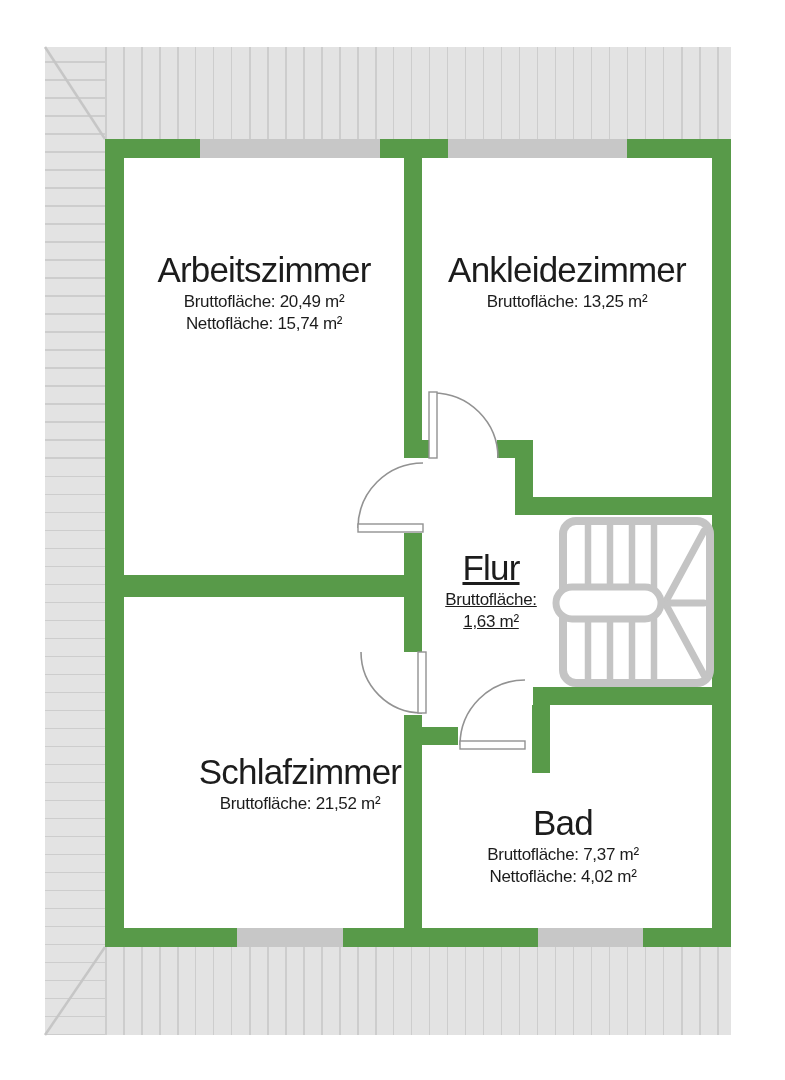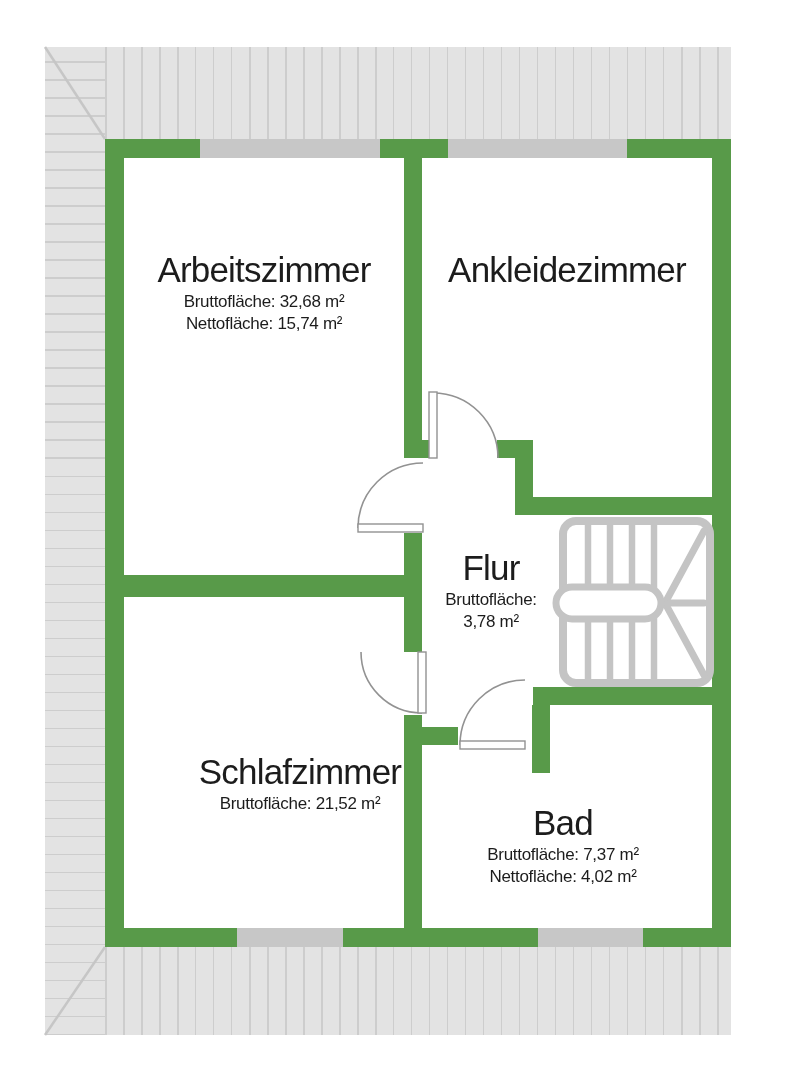--- a/index.html
+++ b/index.html
@@ -118,32 +118,33 @@
       </g>
       <g>
         <path d="M 460,745 A 65 65 0 0 1 525,680" stroke-width="1.6"></path>
         <rect x="460" y="741" width="65" height="8" fill="#ffffff" stroke-width="1.4"></rect>
       </g>
     </g>
   </svg>
 
   <div class="room-label" style="left:264px;top:252px;">
     <div class="room-title">Arbeitszimmer</div>
-    <div class="room-line">Bruttofläche: 32,68 m²</div>
+    <div class="room-line">Bruttofläche: 20,49 m²</div>
     <div class="room-line">Nettofläche: 15,74 m²</div>
   </div>
 
   <div class="room-label" style="left:567px;top:252px;">
     <div class="room-title">Ankleidezimmer</div>
+    <div class="room-line">Bruttofläche: 13,25 m²</div>
   </div>
 
-  <div class="room-label" style="left:491px;top:550px;">
+  <div class="room-label" style="left:491px;top:550px;text-decoration:underline;">
     <div class="room-title">Flur</div>
     <div class="room-line">Bruttofläche:</div>
-    <div class="room-line">3,78 m²</div>
+    <div class="room-line">1,63 m²</div>
   </div>
 
   <div class="room-label" style="left:264px;top:754px;margin-left:36px;">
     <div class="room-title">Schlafzimmer</div>
     <div class="room-line">Bruttofläche: 21,52 m²</div>
   </div>
 
   <div class="room-label" style="left:563px;top:805px;">
     <div class="room-title">Bad</div>
     <div class="room-line">Bruttofläche: 7,37 m²</div>

